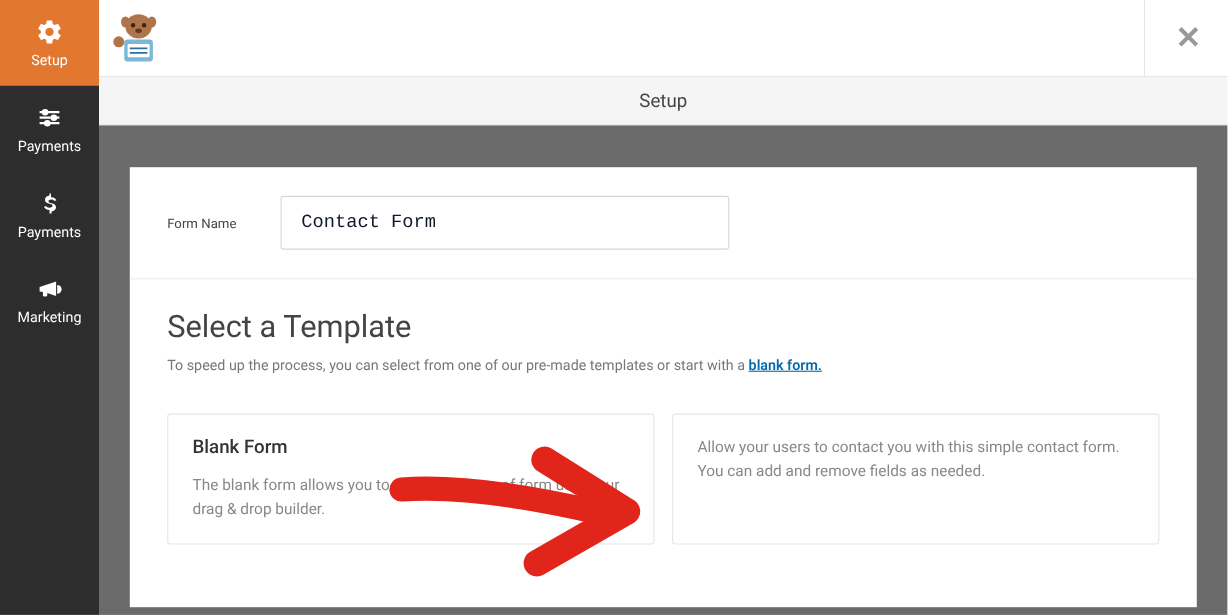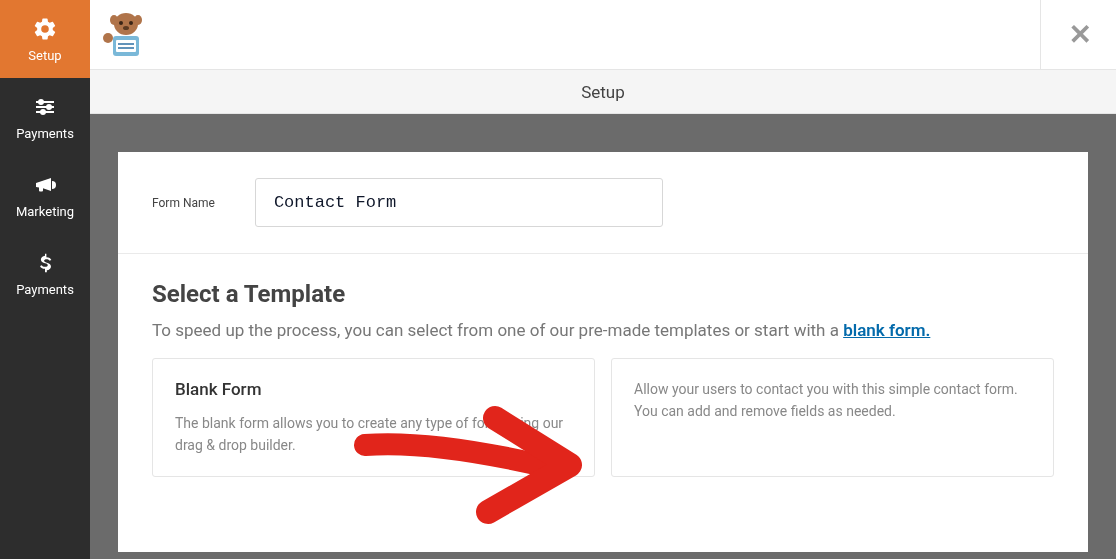--- a/index.html
+++ b/index.html
@@ -99,22 +99,22 @@
       border: 1px solid #d7d7d7;
       border-radius: 3px;
       padding: 14px 18px;
       font-size: 17px;
       color: #0f172a;
       width: 408px;
       font-family: Liberation Mono, monospace;
     }
 
     .section { padding: 26px 34px; }
-    .section-title { font-size: 24px; color: #444; font-weight: 700; margin-bottom: 12px; }
-    .section-desc { font-size: 17px; color: #777; margin-bottom: 18px; }
+    .section-title { font-size: 28px; color: #444; font-weight: 400; margin-bottom: 12px; }
+    .section-desc { font-size: 13px; color: #777; margin-bottom: 36px; }
     .section-desc a { color: #036aab; text-decoration: underline; font-weight: 600; }
 
     .cards { display: flex; gap: 16px; }
     .card {
       flex: 1;
       border: 1px solid #e5e5e5;
       border-radius: 3px;
       padding: 20px 22px;
       cursor: pointer;
       background: #fff;
@@ -153,34 +153,34 @@
             <line x1="3" y1="17" x2="21" y2="17"></line>
             <circle cx="8" cy="7" r="2" fill="white"></circle>
             <circle cx="16" cy="12" r="2" fill="white"></circle>
             <circle cx="10" cy="17" r="2" fill="white"></circle>
           </svg>
       </span>
       <span class="label">Payments</span>
     </div>
     <div class="sidebar-item">
       <span class="icon">
+        <svg viewBox="0 0 24 24" width="22" height="22" fill="white">
+            <path d="M12 2v2.05c-2.5.3-4.5 1.9-4.5 4.2 0 2.6 2.2 3.5 4.5 4.1 2.1.5 3 1 3 2 0 1.1-1.2 1.8-3 1.8-1.7 0-3-.6-3.4-1.7l-2 .7c.6 1.9 2.4 3 5.4 3.2V22h2v-2.05c2.6-.3 4.5-1.9 4.5-4.2 0-2.7-2.3-3.6-4.5-4.1-2-.5-3-1-3-2 0-1 1.1-1.7 2.8-1.7 1.6 0 2.7.6 3.1 1.6l2-.7c-.6-1.8-2.3-2.9-5.4-3.1V2h-2z"></path>
+          </svg>
+      </span>
+      <span class="label">Payments</span>
+    </div>
+    <div class="sidebar-item">
+      <span class="icon">
         <svg viewBox="0 0 24 24" width="24" height="24" fill="white">
             <path d="M3 10v4l3 .5v3a1 1 0 0 0 1 1h2a1 1 0 0 0 1-1v-2.2l8 2.7V5L3 10z"></path>
             <path d="M19 8v8a4 4 0 0 0 0-8z"></path>
           </svg>
       </span>
       <span class="label">Marketing</span>
-    </div>
-    <div class="sidebar-item">
-      <span class="icon">
-        <svg viewBox="0 0 24 24" width="22" height="22" fill="white">
-            <path d="M12 2v2.05c-2.5.3-4.5 1.9-4.5 4.2 0 2.6 2.2 3.5 4.5 4.1 2.1.5 3 1 3 2 0 1.1-1.2 1.8-3 1.8-1.7 0-3-.6-3.4-1.7l-2 .7c.6 1.9 2.4 3 5.4 3.2V22h2v-2.05c2.6-.3 4.5-1.9 4.5-4.2 0-2.7-2.3-3.6-4.5-4.1-2-.5-3-1-3-2 0-1 1.1-1.7 2.8-1.7 1.6 0 2.7.6 3.1 1.6l2-.7c-.6-1.8-2.3-2.9-5.4-3.1V2h-2z"></path>
-          </svg>
-      </span>
-      <span class="label">Payments</span>
     </div>
   </div>
 
   <div class="main">
     <div class="topbar">
       <div class="logo">
         <svg width="52" height="50" viewBox="0 0 52 50">
           <ellipse cx="26" cy="14" rx="12" ry="11" fill="#b0744a"></ellipse>
           <circle cx="21" cy="13" r="2" fill="#3a2416"></circle>
           <circle cx="31" cy="13" r="2" fill="#3a2416"></circle>

